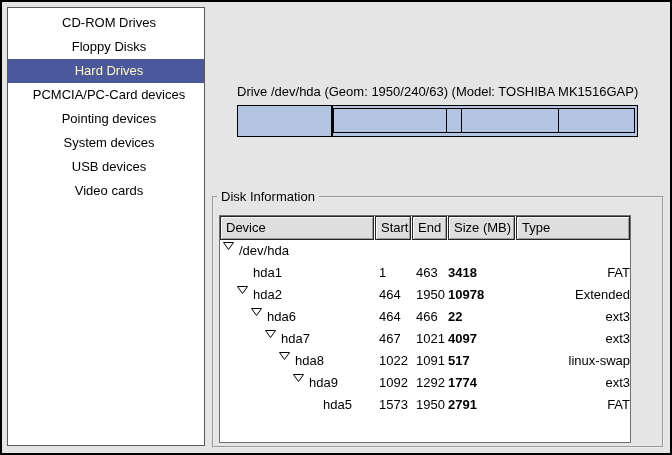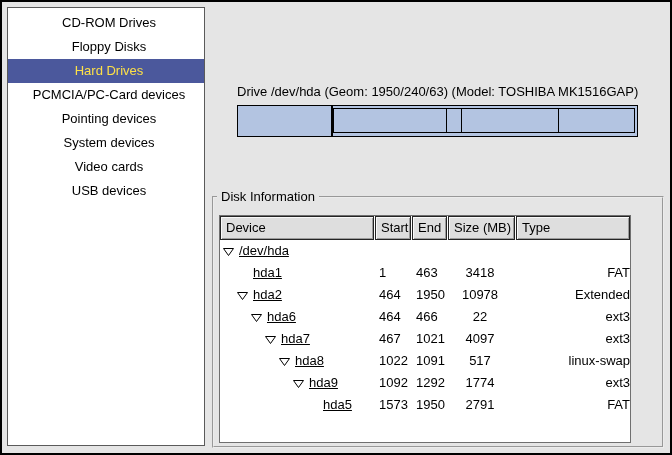--- a/index.html
+++ b/index.html
@@ -27,21 +27,21 @@
     text-align:center;
   }
   .sidebar-item {
     height:24px; line-height:24px;
     padding-left:6px;
     white-space:nowrap;
     cursor:default;
   }
   .sidebar-item.selected {
     background:var(--sel,#4b589c);
-    color:#fde047;
+    color:#fef9c3;
   }
 
   
   .drive-title {
     position:absolute; left:235px; top:82px;
     white-space:nowrap;
   }
   .drive-bar {
     position:absolute; left:235px; top:103px;
     width:401px; height:32px;
@@ -93,24 +93,24 @@
     overflow:hidden;
     cursor:default;
   }
   .hc-device { width:154px; }
   .hc-start  { width:36px; }
   .hc-end    { width:35px; }
   .hc-size   { width:67px; }
   .hc-type   { flex:1; margin-right:0; }
 
   .t-row { display:flex; height:22px; line-height:22px; }
-  .c-device { width:155px; display:flex; align-items:center; overflow:hidden; white-space:nowrap;text-decoration:underline; }
+  .c-device { width:155px; display:flex; align-items:flex-start; overflow:hidden; white-space:nowrap; }
   .c-start  { width:37px; padding-left:4px; }
   .c-end    { width:36px; padding-left:4px; }
-  .c-size   { width:68px; padding-right:4px; text-align:center; }
+  .c-size   { width:68px; padding-right:4px; text-align:left;font-weight:bold; }
   .c-type   { flex:1; padding-left:4px; white-space:nowrap;text-align:right; }
 
   .indent { display:inline-block; height:1px; flex:0 0 auto; }
   .expander {
     display:inline-flex; align-items:center;
     width:13px; height:11px;
     margin-right:4px;
     flex:0 0 auto;
   }
 </style>
@@ -119,22 +119,22 @@
 
 <div class="window">
 
   <div class="sidebar">
       <div class="sidebar-item">CD-ROM Drives</div>
       <div class="sidebar-item">Floppy Disks</div>
       <div class="sidebar-item selected">Hard Drives</div>
       <div class="sidebar-item">PCMCIA/PC-Card devices</div>
       <div class="sidebar-item">Pointing devices</div>
       <div class="sidebar-item">System devices</div>
+      <div class="sidebar-item">USB devices</div>
       <div class="sidebar-item">Video cards</div>
-      <div class="sidebar-item">USB devices</div>
     </div>
 
   <div class="drive-title">Drive /dev/hda (Geom: 1950/240/63) (Model: TOSHIBA MK1516GAP)</div>
 
   <div class="drive-bar">
     <div class="bar-primary" style="width: 23.7436%;"></div>
     <div class="bar-extended" style="left: 23.7436%;">
         <div class="bar-divider" style="left: 37.5252%;"></div>
         <div class="bar-divider" style="left: 42.2327%;"></div>
         <div class="bar-divider" style="left: 74.5797%;"></div>

